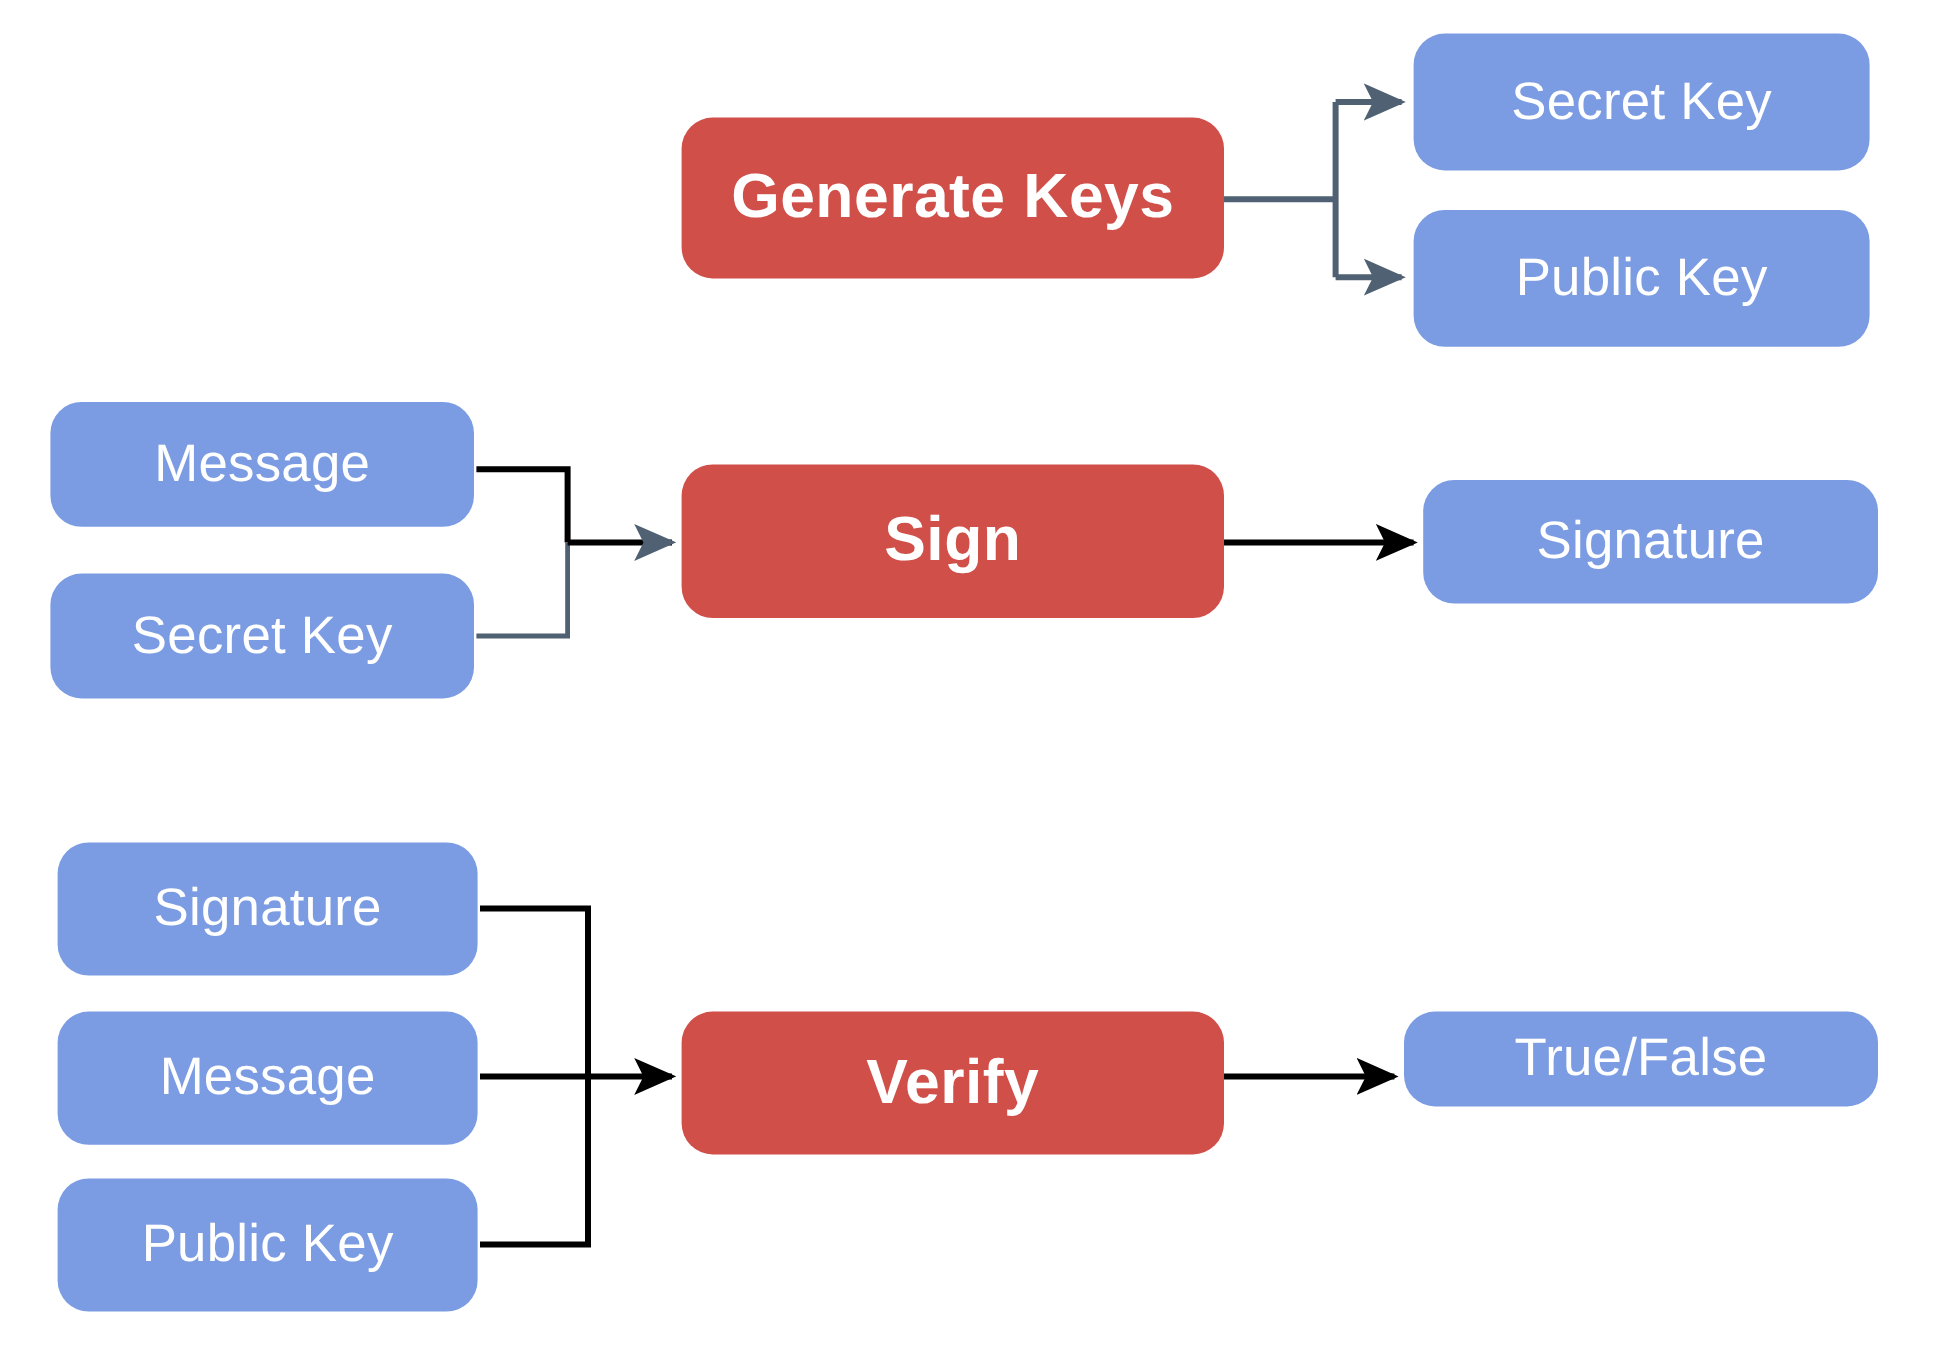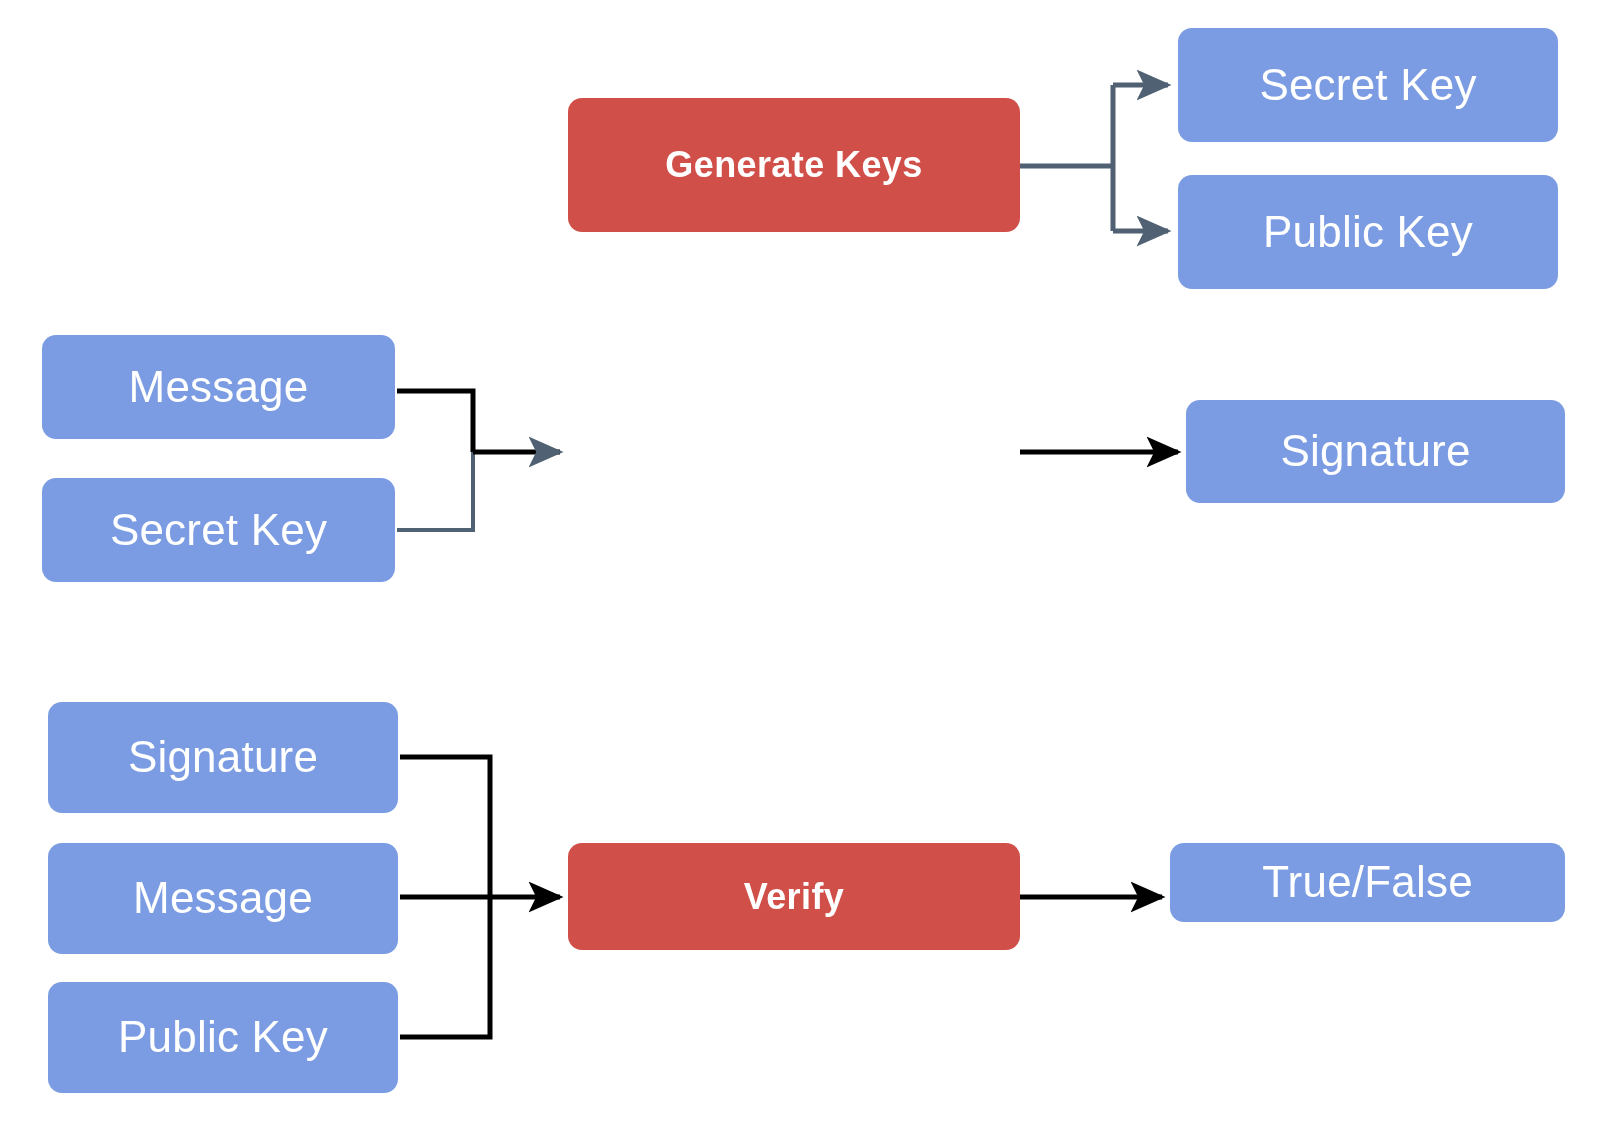--- a/index.html
+++ b/index.html
@@ -16,35 +16,35 @@
     width: 1618px;
     height: 1132px;
     background: #ffffff;
     overflow: hidden;
   }
   .node {
     position: absolute;
     display: flex;
     align-items: center;
     justify-content: center;
-    border-radius: 14px;
+    border-radius: 26px;
     color: #ffffff;
     box-sizing: border-box;
     line-height: 1.1;
     user-select: none;
   }
   .node.data {
     background: #7b9ce2;
     font-size: 44px;
     font-weight: 400;
     letter-spacing: 0.2px;
   }
   .node.op {
     background: #d04f49;
-    font-size: 36px;
+    font-size: 52px;
     font-weight: bold;
     letter-spacing: 0.4px;
   }
   .edge-layer {
     position: absolute;
     left: 0;
     top: 0;
     width: 1618px;
     height: 1132px;
     pointer-events: none;
@@ -108,38 +108,41 @@
   </div>
 
   <div class="node data" style="left:42px; top:335px; width:353px; height:104px;">
     <span>Message</span>
   </div>
 
   <div class="node data" style="left:42px; top:478px; width:353px; height:104px;">
     <span>Secret Key</span>
   </div>
 
+  <div class="node op" style="left:568px; top:387px; width:452px; height:128px;">
+    <span>Sign</span>
+  </div>
 
   <div class="node data" style="left:1186px; top:400px; width:379px; height:103px;">
     <span>Signature</span>
   </div>
 
   <div class="node data" style="left:48px; top:702px; width:350px; height:111px;">
     <span>Signature</span>
   </div>
 
   <div class="node data" style="left:48px; top:843px; width:350px; height:111px;">
     <span>Message</span>
   </div>
 
   <div class="node data" style="left:48px; top:982px; width:350px; height:111px;">
     <span>Public Key</span>
   </div>
 
-  <div class="node op" style="left:568px; top:843px; width:452px; height:107px;">
+  <div class="node op" style="left:568px; top:843px; width:452px; height:119px;">
     <span>Verify</span>
   </div>
 
   <div class="node data" style="left:1170px; top:843px; width:395px; height:79px;">
     <span>True/False</span>
   </div>
 
 </div>
 
 </body></html>

